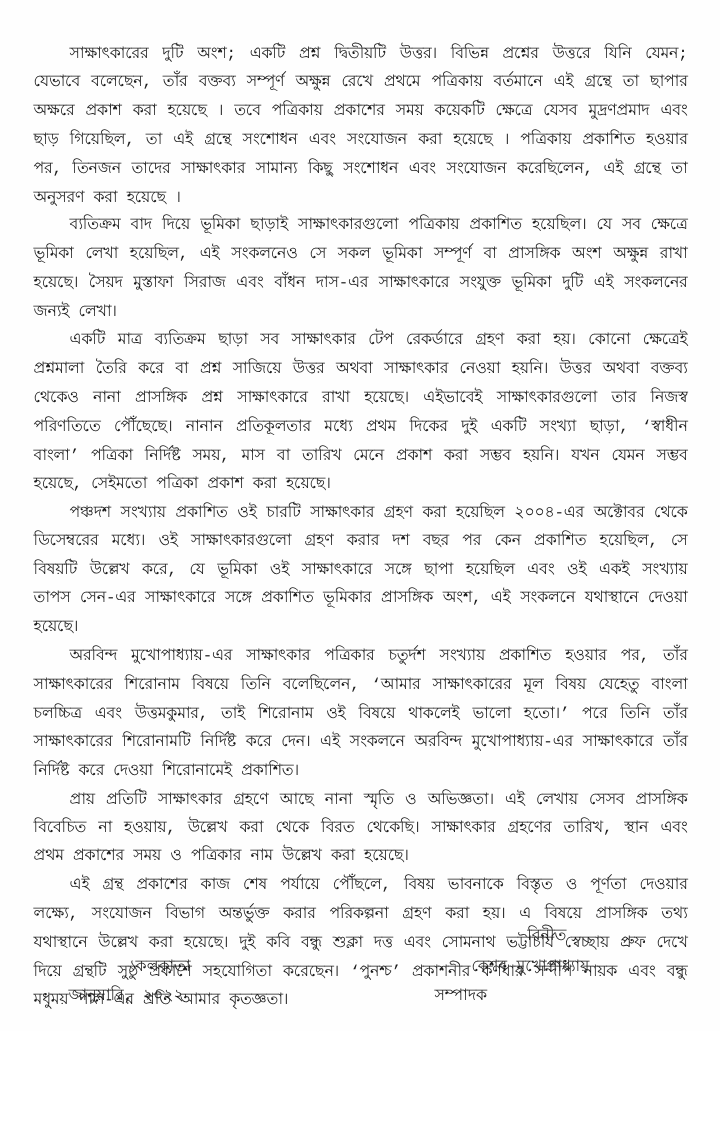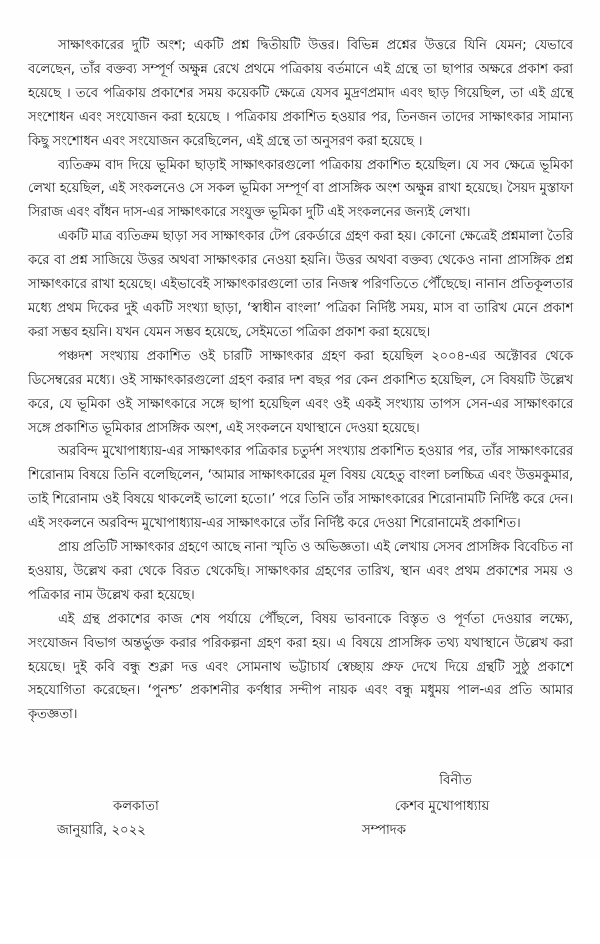--- a/index.html
+++ b/index.html
@@ -15,20 +15,21 @@
     font-family: "DejaVu Sans", "Liberation Sans", sans-serif;
     color: #1a1a1a;
   }
   .page {
     position: absolute;
     left: 0;
     top: 0;
     width: 600px;
     height: 859px;
     background: #fefefe;
+    font-family: Liberation Mono, monospace;
   }
   .body-text {
     position: absolute;
     left: 28px;
     top: 33px;
     width: 545px;
   }
   .para {
     margin: 0;
     font-size: 13.2px;

